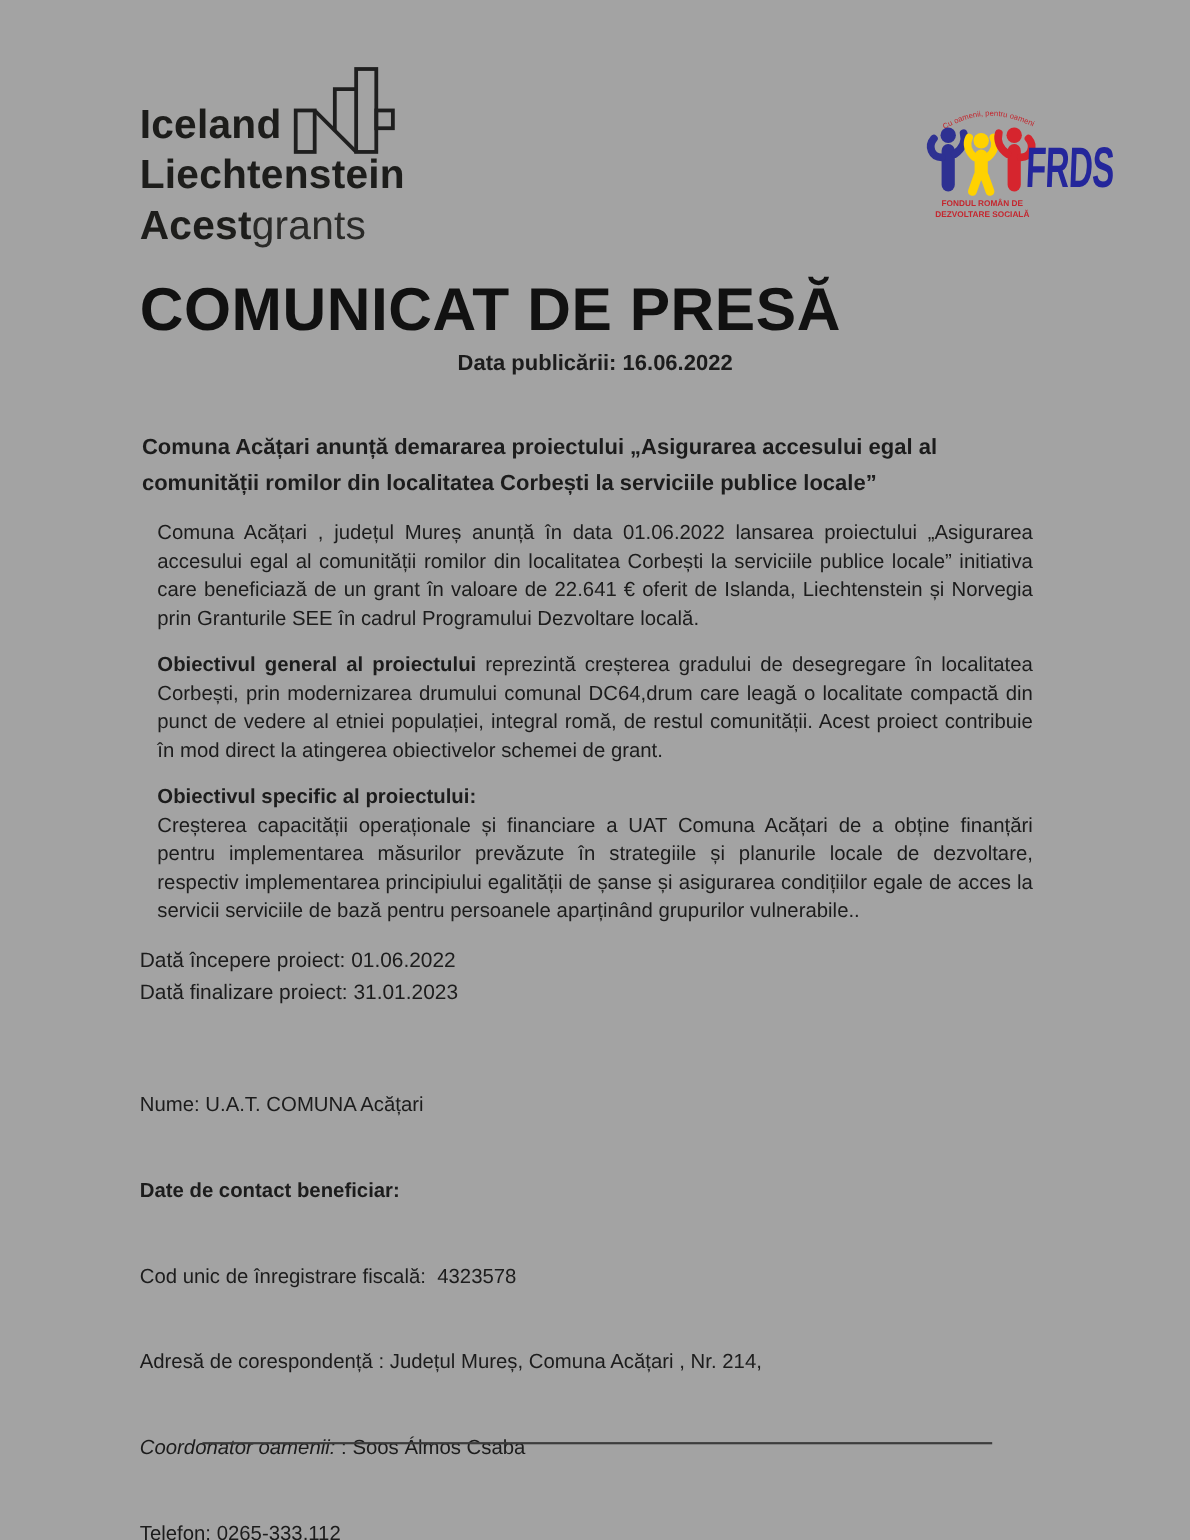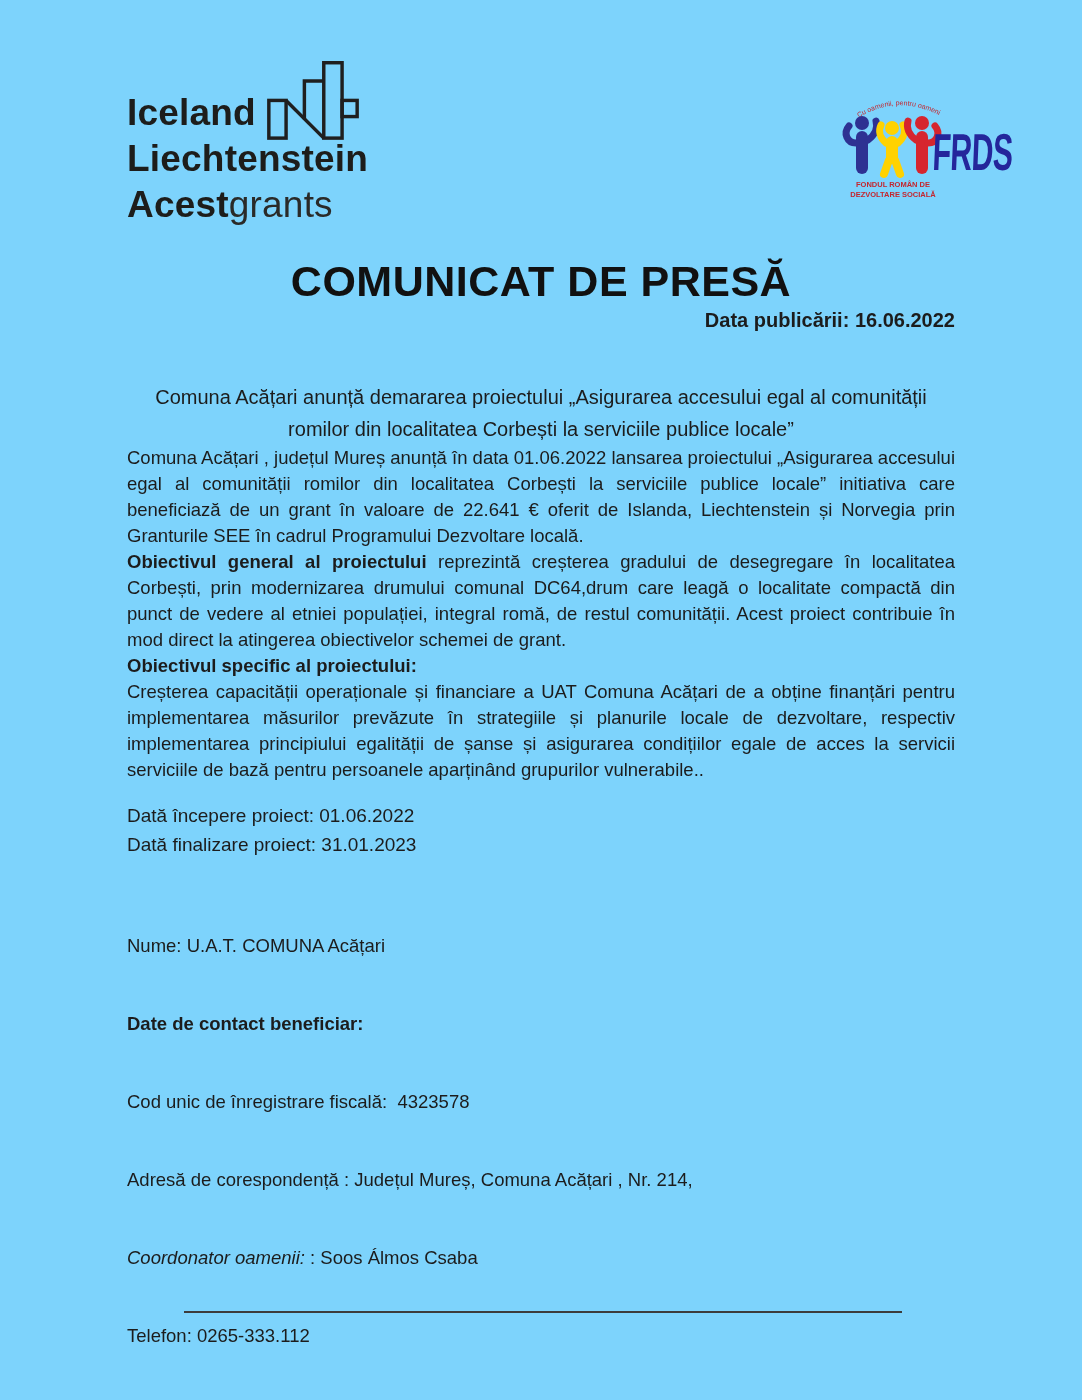--- a/index.html
+++ b/index.html
@@ -1,53 +1,53 @@
 <!DOCTYPE html>
 <html><head>
 <meta charset="utf-8">
 <style>
   html, body { margin: 0; padding: 0; background: #ffffff; }
   .page {
     position: relative;
     width: 1082px;
     height: 1400px;
     margin: 0 auto;
-    background: #7dd3fc;
+    background: #a3a3a3;
     font-family: "Liberation Sans", sans-serif;
     color: #1c1c1c;
     overflow: hidden;
   }
   
   .header { position: relative; height: 228px; }
   .eea-text {
     position: absolute; left: 127px; top: 90px;
     font-size: 37px; line-height: 46px; color: #1d1d1b;
     letter-spacing: 0.2px;
   }
   .eea-text .b { font-weight: bold; }
   .eea-text .grants { font-weight: 400; color: #2a2a28; }
   .eea-mark { position: absolute; left: 257px; top: 54px; }
   .frds { position: absolute; left: 840px; top: 86px; width: 168px; height: 118px; }
   .frds svg { overflow: visible; }
   
   .content { padding: 0 127px; }
   .title {
-    margin: 30px 0 0; text-align: center;
-    font-size: 43px; line-height: 47px; font-weight: bold; color: #111;
+    margin: 30px 0 0; text-align: left;
+    font-size: 55px; line-height: 47px; font-weight: bold; color: #111;
     letter-spacing: 0.5px;
   }
   .pub-date {
-    margin: 3px 0 0; text-align: right;
+    margin: 13px 0 0; text-align: center;
     font-size: 20px; line-height: 25px; font-weight: bold;
   }
   .headline {
     margin: 48px auto 0; max-width: 824px;
-    text-align: center; font-size: 20px; line-height: 32px; font-weight: normal;
+    font-size: 20px; line-height: 32px; font-weight: bold;
   }
-  p.body { margin: 0; font-size: 18.5px; line-height: 26px; text-align: justify; }
+  p.body { margin: 16px; font-size: 18.5px; line-height: 26px; text-align: justify; }
   .intro    { margin-top: 42px; }
   .general  { margin-top: 14px; }
   .specific { margin-top: 10px; }
   .lead { font-weight: bold; }
   .lead-line { font-weight: bold; display: block; }
   .dates { margin-top: 18px; font-size: 19px; line-height: 29px; }
   .contact { margin-top: 22px; font-size: 18.5px; line-height: 26px; white-space: pre-wrap; }
   .contact .heading { font-weight: bold; }
   .contact .it { font-style: italic; }
   .rule {

